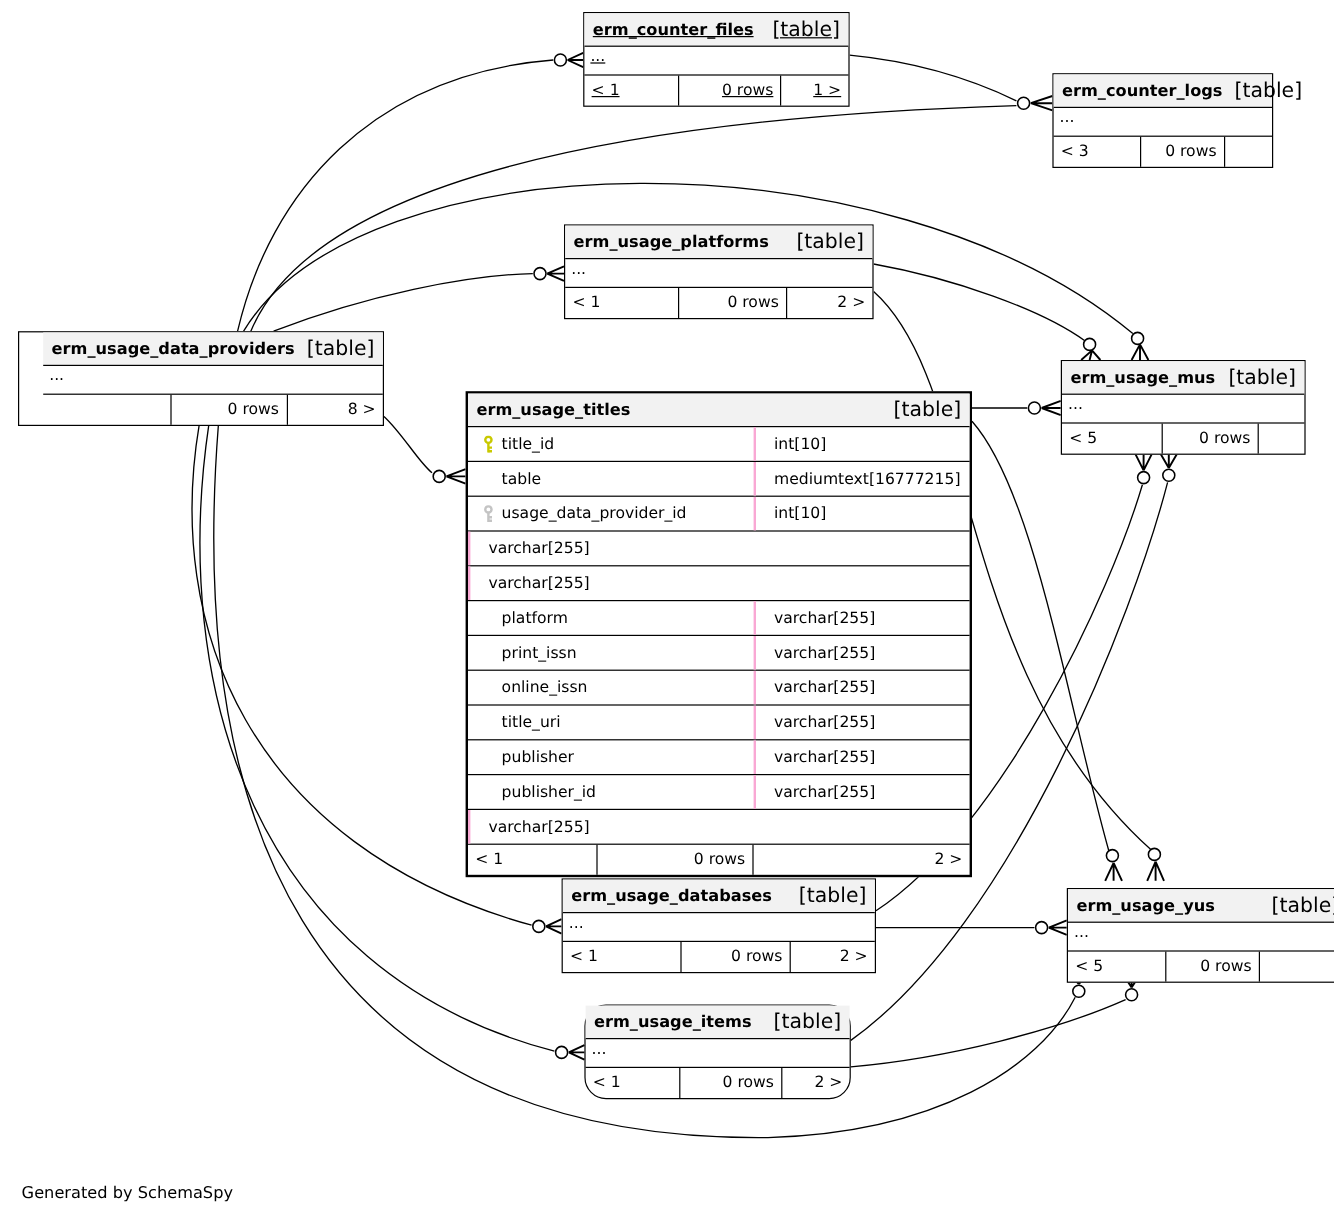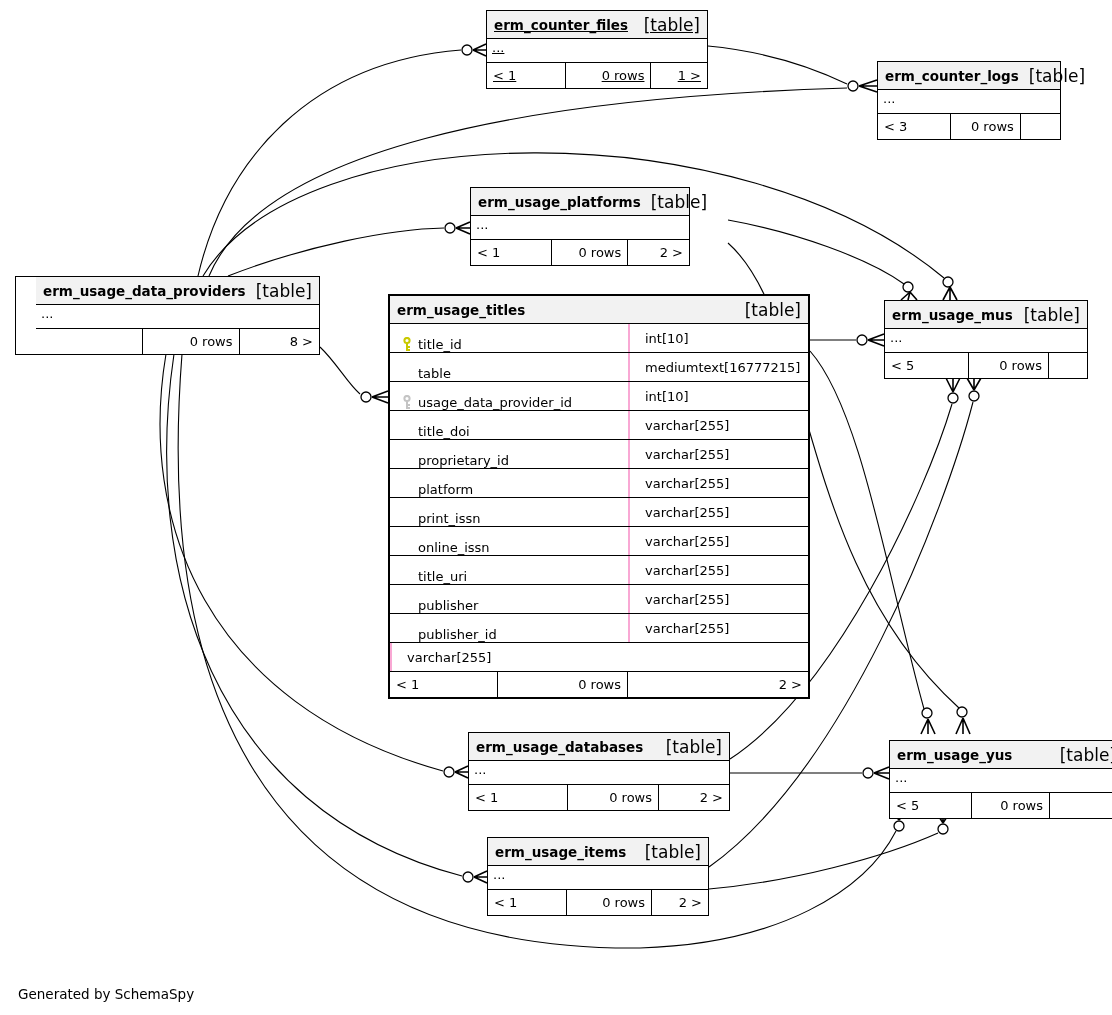--- a/index.html
+++ b/index.html
@@ -7,34 +7,34 @@
     width:1112px;height:1015px;position:relative;background:#ffffff;
     font-family:"DejaVu Sans","Liberation Sans",sans-serif;
     font-size:13px;color:#000;overflow:hidden;
   }
   svg.edges{position:absolute;left:0;top:0;z-index:1;}
   svg.edges path, svg.edges line{fill:none;stroke:#000;stroke-width:1.1;}
   svg.edges circle{fill:#fff;stroke:#000;stroke-width:1.3;}
   svg.edges .cf{stroke:#000;stroke-width:1.6;fill:none;}
 
   .tbl{position:absolute;background:#fff;border:1.4px solid #000;z-index:2;box-sizing:border-box;}
-  .tbl.bold{border:2.5px solid #000;}
+  .tbl.bold{border:2.5px solid #000;margin-top:32px;}
   .tbl-head{display:flex;justify-content:space-between;align-items:center;
     background:#f2f2f2;border-bottom:1.4px solid #000;height:28px;padding:0 7px;box-sizing:border-box;}
   .tbl-name{font-weight:bold;font-size:13.5px;white-space:nowrap;}
   .tbl-tag{font-size:17px;margin-left:10px;white-space:nowrap;}
   .tbl-ellipsis{height:24px;line-height:18px;padding:0 5px;border-bottom:1.4px solid #000;box-sizing:border-box;}
   .tbl-foot{display:flex;height:25px;}
   .fc{box-sizing:border-box;padding:0 6px;border-right:1.4px solid #000;display:flex;align-items:center;white-space:nowrap;}
   .fc:last-child{border-right:none;}
   .fc.r{justify-content:flex-end;}
 
   .col-row{display:flex;height:29px;border-bottom:1px solid #000;box-sizing:border-box;align-items:stretch;}
   .col-row:last-of-type{border-bottom:1.4px solid #000;}
-  .col-name-cell{width:238px;display:flex;align-items:flex-end;padding-left:6px;box-sizing:border-box;}
+  .col-name-cell{width:238px;display:flex;align-items:center;padding-left:6px;box-sizing:border-box;}
   .key-slot{width:22px;display:flex;align-items:center;justify-content:center;}
   .col-type-cell{flex:1;border-left:2px solid #f9a8d4;display:flex;align-items:center;padding-left:15px;box-sizing:border-box;}
 
   .credit{position:absolute;left:18px;top:986px;font-size:13.5px;z-index:2;}
 </style>
 </head>
 <body>
 
 <svg class="edges" width="1112" height="1015">
 
@@ -140,21 +140,21 @@
     <span class="tbl-tag">[table]</span>
   </div>
   <div class="tbl-ellipsis">...</div>
   <div class="tbl-foot">
     <span class="fc" style="width:88px;">&lt; 3</span>
     <span class="fc r" style="width:84px;">0 rows</span>
     <span class="fc r" style="width:46px;"></span>
   </div>
 </div>
 
-<div class="tbl" style="left:470px;top:187px;width:220px;">
+<div class="tbl" style="left:470px;top:187px;width:258px;">
   <div class="tbl-head">
     <span class="tbl-name">erm_usage_platforms</span>
     <span class="tbl-tag">[table]</span>
   </div>
   <div class="tbl-ellipsis">...</div>
   <div class="tbl-foot">
     <span class="fc" style="width:95px;">&lt; 1</span>
     <span class="fc r" style="width:90px;">0 rows</span>
     <span class="fc r" style="width:71px;">2 &gt;</span>
   </div>
@@ -215,32 +215,24 @@
               <line x1="6" y1="13" x2="9" y2="13"></line>
             </g>
           </svg>
       </span>
       <span>usage_data_provider_id</span>
     </div>
     <div class="col-type-cell">int[10]</div>
   </div>
 
   <div class="col-row">
-    <div class="col-name-cell">
-      <span class="key-slot"></span>
-      <span>title_doi</span>
-    </div>
-    <div class="col-type-cell">varchar[255]</div>
-  </div>
-
-  <div class="col-row">
-    <div class="col-name-cell">
-      <span class="key-slot"></span>
-      <span>proprietary_id</span>
-    </div>
+    <div class="col-type-cell">varchar[255]</div>
+  </div>
+
+  <div class="col-row">
     <div class="col-type-cell">varchar[255]</div>
   </div>
 
   <div class="col-row">
     <div class="col-name-cell">
       <span class="key-slot"></span>
       <span>platform</span>
     </div>
     <div class="col-type-cell">varchar[255]</div>
   </div>
@@ -328,21 +320,21 @@
     <span class="tbl-tag">[table]</span>
   </div>
   <div class="tbl-ellipsis">...</div>
   <div class="tbl-foot">
     <span class="fc" style="width:82px;">&lt; 5</span>
     <span class="fc r" style="width:78px;">0 rows</span>
     <span class="fc r" style="width:36px;"></span>
   </div>
 </div>
 
-<div class="tbl" style="left:487px;top:837px;width:222px;">
+<div class="tbl" style="left:487px;top:837px;width:222px;border-radius:18px;">
   <div class="tbl-head">
     <span class="tbl-name">erm_usage_items</span>
     <span class="tbl-tag">[table]</span>
   </div>
   <div class="tbl-ellipsis">...</div>
   <div class="tbl-foot">
     <span class="fc" style="width:79px;">&lt; 1</span>
     <span class="fc r" style="width:85px;">0 rows</span>
     <span class="fc r" style="width:56px;">2 &gt;</span>
   </div>

